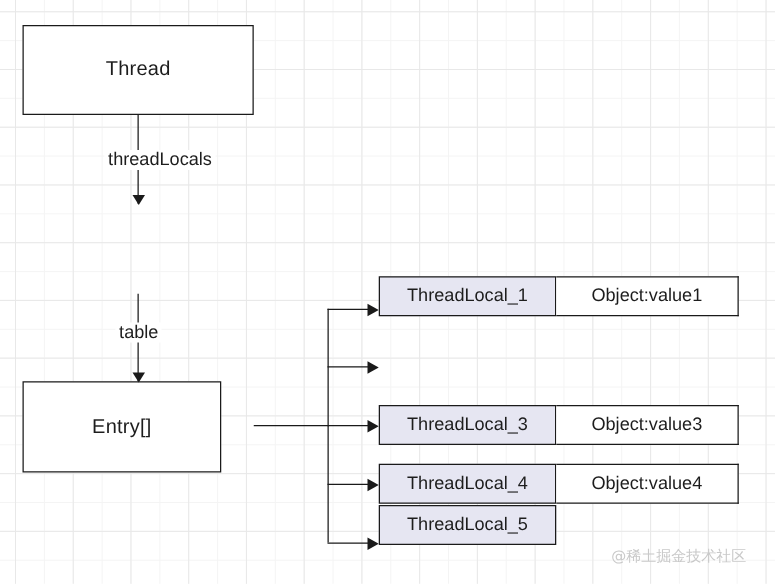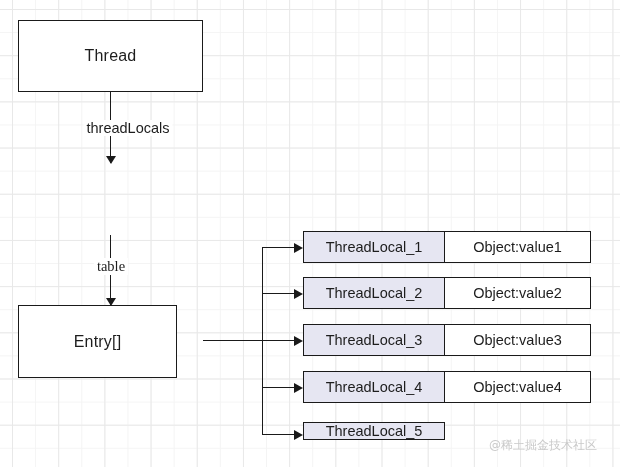--- a/index.html
+++ b/index.html
@@ -53,21 +53,21 @@
   .edge-label {
     position: absolute;
     background: #ffffff;
     color: #1d1d1d;
     font-size: 14.5px;
     padding: 0 3px;
     white-space: nowrap;
     transform: translateX(-50%);
   }
   #label-threadlocals { left: 128px; top: 120px; }
-  #label-table        { left: 111px; top: 258px; font-family: Liberation Serif, serif; }
+  #label-table        { left: 111px; top: 258px; }
 
   
   .vline {
     position: absolute;
     width: 0;
     border-left: 1.4px solid #1a1a1a;
   }
   #vline-1 { left: 110px; top: 92px;  height: 71px; }
   #vline-2 { left: 110px; top: 235px; height: 70px; }
 
@@ -105,25 +105,25 @@
     width: 142px;
     background: #e6e6f2;
     border-right-width: 1.4px;
   }
   .row .cell.val {
     width: 146px;
     background: #ffffff;
     border-left: none;
   }
 
-  #row-0 { top: 231px; }
+  #row-0 { top: 221px; }
   #row-1 { top: 277px; }
   #row-2 { top: 324px; }
   #row-3 { top: 371px; }
-  #row-4 { top: 422px; flex-direction: column; }
+  #row-4 { top: 404px; }
 
   
   #trunk {
     position: absolute;
     left: 203px;
     top: 340px;
     width: 60px;
     height: 0;
     border-top: 1.4px solid #1a1a1a;
   }
@@ -201,24 +201,20 @@
   <div class="branch" id="branch-3"></div>
   <div class="arrowhead-right" id="ah-3"></div>
   <div class="branch" id="branch-4"></div>
   <div class="arrowhead-right" id="ah-4"></div>
 
   <div class="row" id="row-0">
     <div class="cell key">ThreadLocal_1</div>
     <div class="cell val">Object:value1</div>
   </div>
 
-  <div class="row" id="row-1">
-    <div class="cell key">ThreadLocal_2</div>
-    <div class="cell val">Object:value2</div>
-  </div>
 
   <div class="row" id="row-2">
     <div class="cell key">ThreadLocal_3</div>
     <div class="cell val">Object:value3</div>
   </div>
 
   <div class="row" id="row-3">
     <div class="cell key">ThreadLocal_4</div>
     <div class="cell val">Object:value4</div>
   </div>

